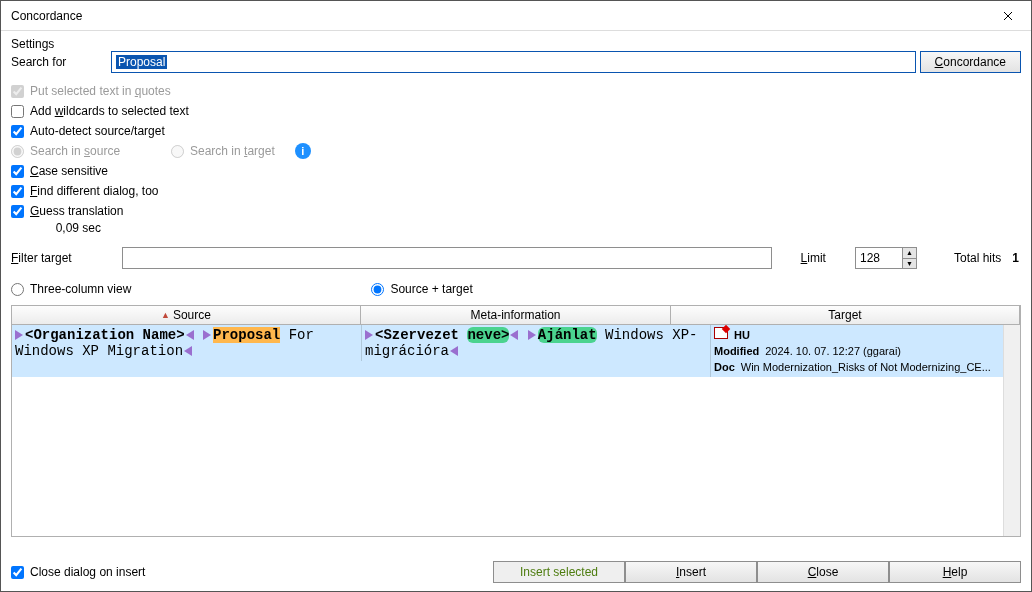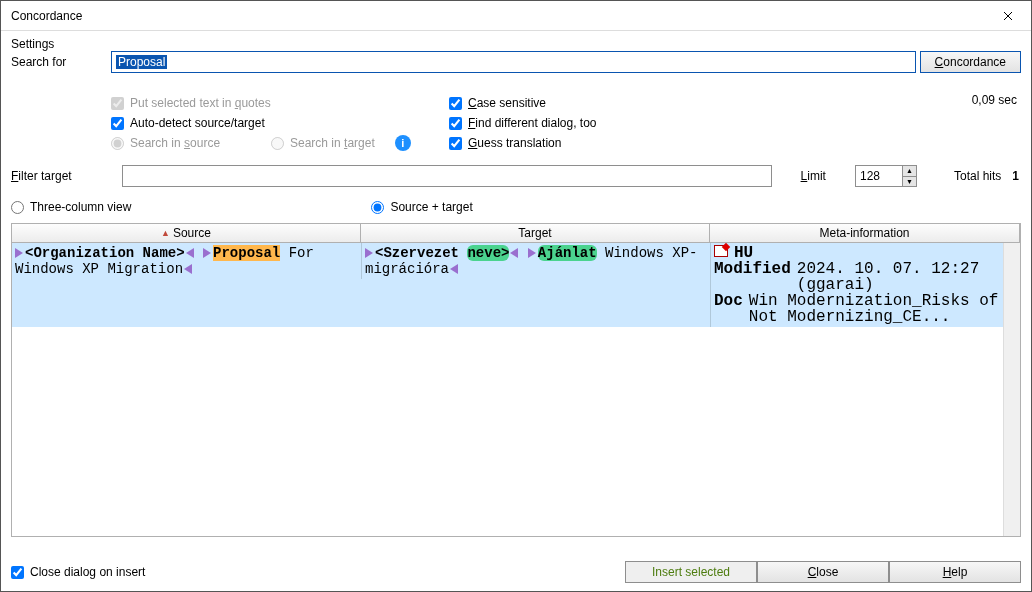--- a/index.html
+++ b/index.html
@@ -10,21 +10,21 @@
   .close-btn { width:46px; height:30px; display:flex; align-items:center; justify-content:center; cursor:pointer; }
   .close-btn svg { stroke:#000; stroke-width:1; }
   .body { flex:1; padding:6px 10px 8px 10px; display:flex; flex-direction:column;justify-content:space-between; }
   .row { display:flex; align-items:center; }
   .lbl { width:100px; }
   .search-input { flex:1; height:22px; border:1px solid #0a55b0; background:#fff; padding:0 4px; font-family:inherit; font-size:12px; display:flex; align-items:center; }
   .search-sel { background:#0a55b0; color:#fff; padding:0 2px; }
   .conc-btn, .btn { height:22px; border:1px solid #8e8e8e; background:linear-gradient(#f7f7f7,#e3e3e3); padding:0 14px; font:inherit; cursor:pointer; min-width:94px; }
   .conc-btn { margin-left:4px; border:1px solid #0a55b0; }
   .stats { width:94px; text-align:right; padding-right:4px; }
-  .opts { display:flex; margin-top:20px; }
+  .opts { display:flex; margin-top:8px;flex-direction:column; }
   .col1 { width:100px; }
   .col2 { width:338px; }
   .col3 { flex:1; }
   .chk, .rad { display:flex; align-items:center; height:20px; gap:6px; }
   .chk input, .rad input { margin:0; }
   .chk.disabled { color:#9a9a9a; }
   .rad.disabled { color:#9a9a9a; }
   .underline-letter { text-decoration: underline; }
   .hint-icon { display:inline-flex; width:16px; height:16px; border-radius:50%; background:#1e90ff; color:#fff; align-items:center; justify-content:center; font-weight:bold; font-size:11px; margin-left:20px; }
   .filter-row { display:flex; align-items:center; margin-top:12px; gap:11px; }
@@ -44,21 +44,21 @@
   .gh { border:1px solid #b0b0b0; border-top:none; border-left:none; background:linear-gradient(#fdfdfd,#ececec); display:flex; align-items:center; justify-content:center; font-size:12px; position:relative; }
   .gh:first-child { border-left:none; }
   .gh1 { width:349px; }
   .gh2 { width:349px; }
   .gh3 { flex:1; }
   .sort-ind { color:#c0493a; margin-right:3px; font-size:9px; }
   .grid-row { display:flex; background:#cde8ff; min-height:36px; align-items:flex-start; }
   .gc { padding:2px 3px; font-family: Consolas, "Courier New", monospace; font-size:14px; line-height:16px; }
   .gc1 { width:349px; }
   .gc2 { width:349px; border-left:1px solid #b0c8da; }
-  .gc3 { flex:1; border-left:1px solid #b0c8da; font-family:Liberation Mono, monospace; font-size:16px; }
+  .gc3 { flex:1; border-left:1px solid #b0c8da; font-family:Liberation Sans, sans-serif; font-size:11px; }
   .tag-open, .tag-close { display:inline-block; width:10px; height:12px; vertical-align:middle; position:relative; }
   .tag-open::before { content:""; position:absolute; left:0; top:1px; border-left:8px solid #9a6fcf; border-top:5px solid transparent; border-bottom:5px solid transparent; }
   .tag-close::before { content:""; position:absolute; right:1px; top:1px; border-right:8px solid #9a6fcf; border-top:5px solid transparent; border-bottom:5px solid transparent; }
   .hl-y { background:#ffb74d; }
   .hl-g { background:#4bd38f;border-radius:6px; }
   .bold { font-weight:bold; }
   .meta-line { display:flex; gap:6px; line-height:16px; }
   .meta-k { font-weight:bold; }
   .flag { display:inline-block; width:14px; height:12px; background:#fff; border:1px solid #a00; position:relative; vertical-align:middle; }
   .flag::after { content:""; position:absolute; right:-2px; top:-2px; width:6px; height:6px; background:#d00; transform:rotate(45deg); }
@@ -100,20 +100,24 @@
     </div>
 
     <div class="opts">
       <div class="col1"></div>
       <div class="col2">
         <label class="chk disabled">
           <input type="checkbox" checked="" disabled="" style="">
           <span><span>Put selected text in </span><span class="underline-letter">q</span><span>uotes</span></span>
         </label>
         <label class="chk">
+          <input type="checkbox" style="">
+          <span><span>Add </span><span class="underline-letter">w</span><span>ildcards to selected text</span></span>
+        </label>
+        <label class="chk">
           <input type="checkbox" checked="" style="">
           <span>Auto-detect source/target</span>
         </label>
         <div class="row">
           <label class="rad disabled" style="width:160px">
             <input type="radio" checked="" disabled="" style="">
             <span><span>Search in </span><span class="underline-letter">s</span><span>ource</span></span>
           </label>
           <label class="rad disabled">
             <input type="radio" disabled="" style="">
@@ -164,25 +168,25 @@
         <span>Source + target</span>
       </label>
     </div>
 
     <div class="grid">
       <div class="grid-head">
         <div class="gh gh1">
             <span class="sort-ind">▲</span>
             <span>Source</span>
           </div>
+        <div class="gh gh3">
+            <span>Meta-information</span>
+          </div>
         <div class="gh gh2">
             <span>Target</span>
-          </div>
-        <div class="gh gh3">
-            <span>Meta-information</span>
           </div>
       </div>
       <div class="grid-body">
         <div class="grid-rows">
           <div class="grid-row">
             <div class="gc gc1">
               <span class="tag-open"></span><span class="bold">&lt;Organization Name&gt;</span><span class="tag-close"></span>
               <span class="tag-open"></span><span class="bold hl-y">Proposal</span><span> For Windows XP Migration</span><span class="tag-close"></span>
             </div>
             <div class="gc gc2">
@@ -209,17 +213,18 @@
       </div>
     </div>
 
     <div class="footer">
       <label class="chk">
         <input type="checkbox" checked="" style="">
         <span>Close dialog on insert</span>
       </label>
       <div class="spacer"></div>
       <button class="btn disabled" disabled=""><span>Insert selected</span></button>
+      <button class="btn"><span style="text-decoration:underline">I</span>nsert</button>
       <button class="btn"><span style="text-decoration:underline">C</span>lose</button>
       <button class="btn"><span style="text-decoration:underline">H</span>elp</button>
     </div>
   </div>
 </div>
 
 </body></html>

